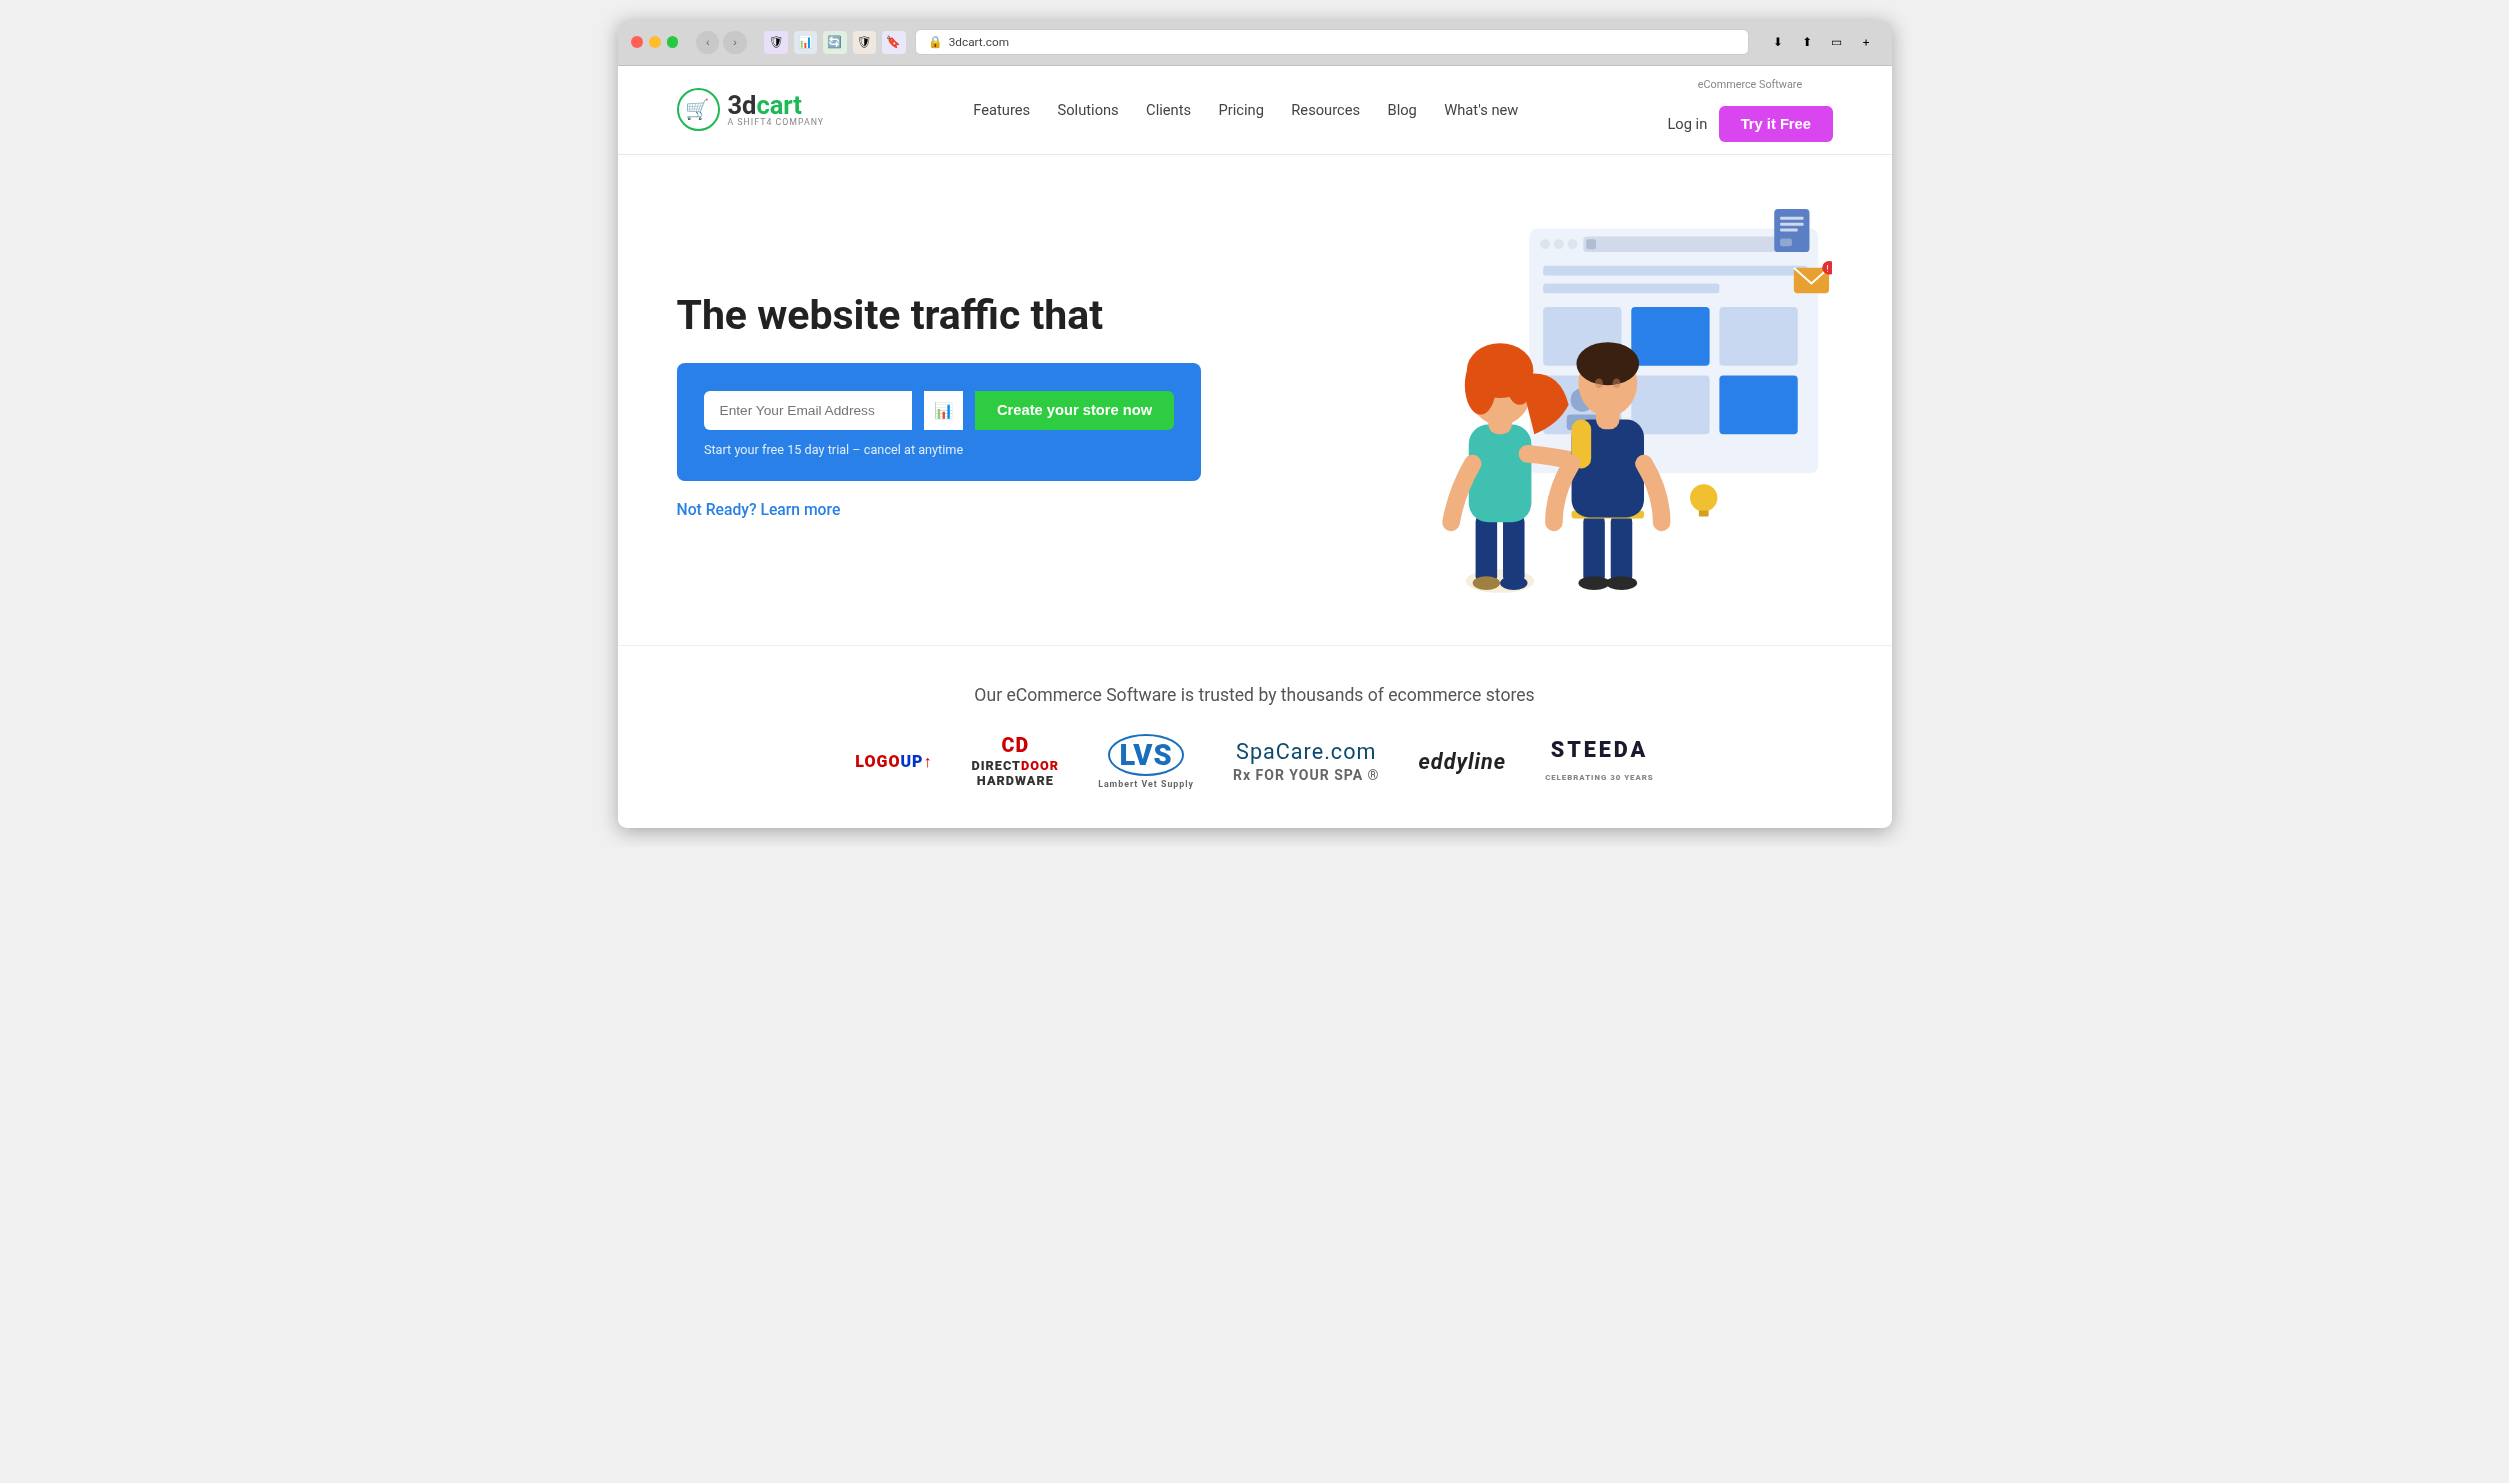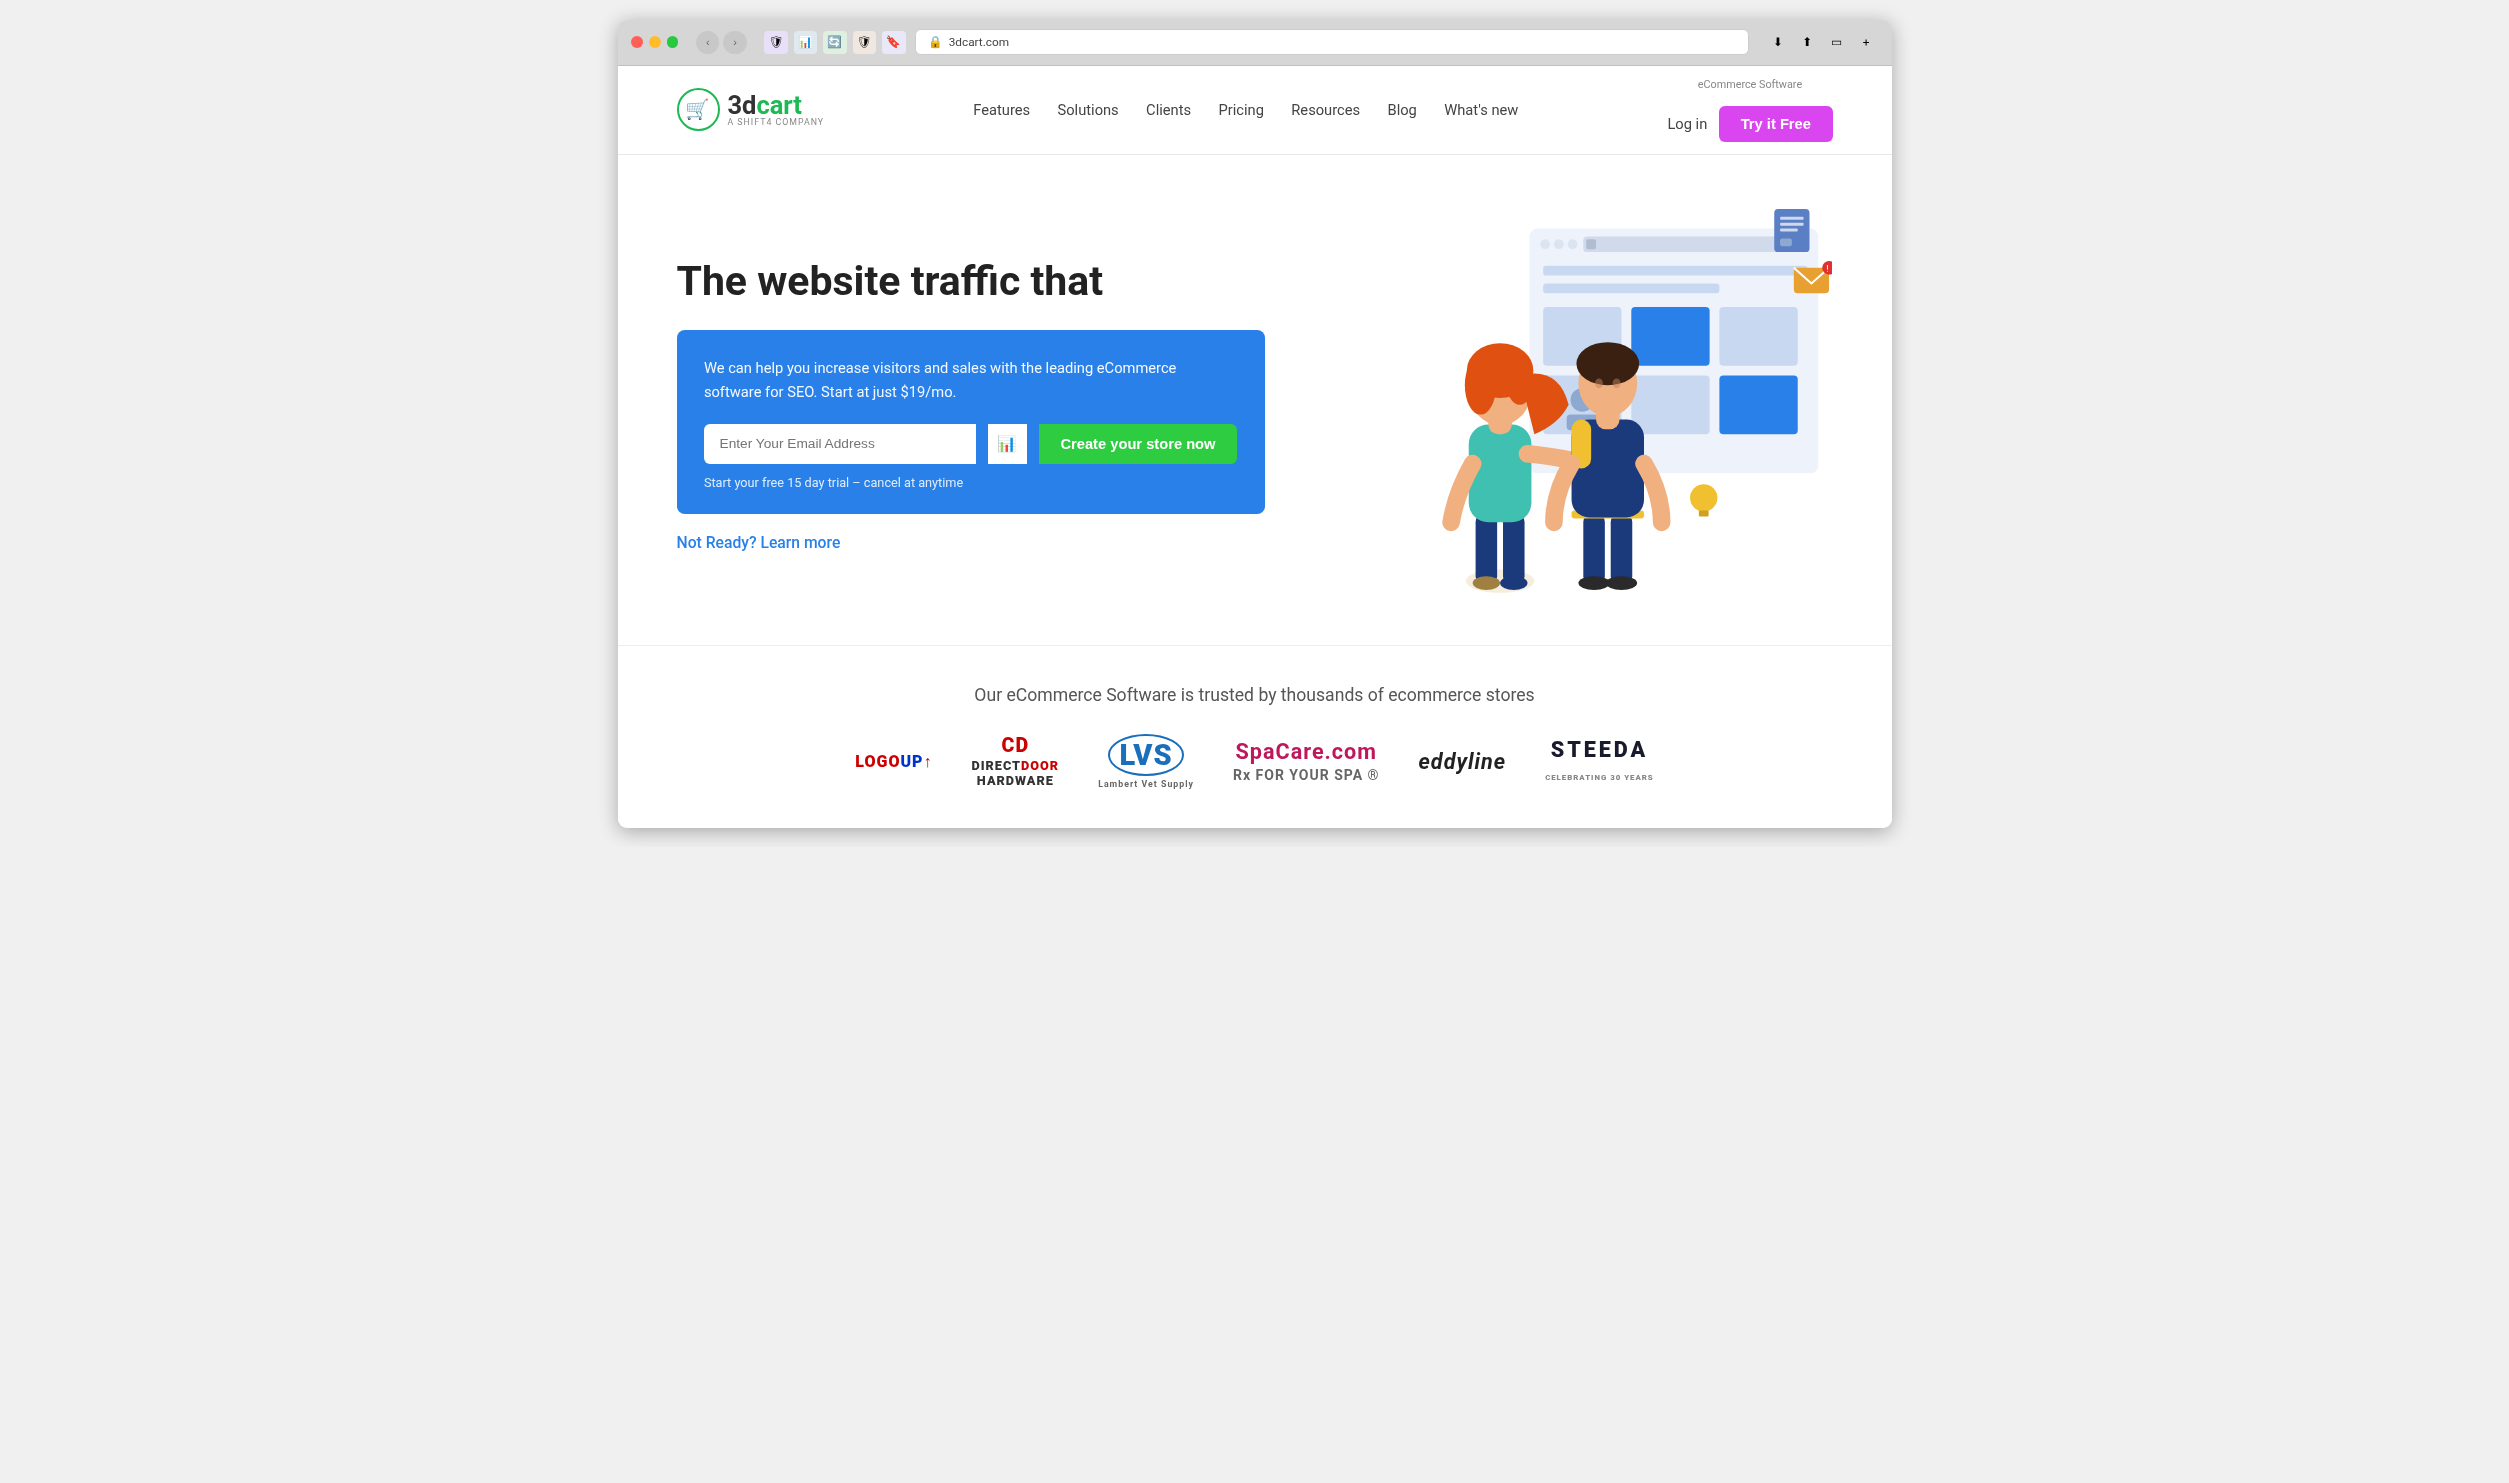--- a/index.html
+++ b/index.html
@@ -259,21 +259,20 @@
         </div>
       </div>
     </header>
 
     <section class="hero">
       <div class="hero-left">
         <h1 class="hero-title">
           <span>The website traffic that</span><br>
         </h1>
         <div class="hero-box">
-          <p class="hero-desc">We can help you increase visitors and sales with the leading eCommerce software for SEO. Start at just $19/mo.</p>
           <div class="email-form">
             <input class="email-input" type="email" placeholder="Enter Your Email Address" style="">
             <div class="email-icon-wrapper">
               <span class="email-icon">📊</span>
             </div>
             <button class="create-store-btn">Create your store now</button>
           </div>
           <p class="trial-text">Start your free 15 day trial – cancel at anytime</p>
         </div>
         <a class="learn-more-link">Not Ready? Learn more</a>
@@ -380,21 +379,21 @@
         <div class="brand-logo logo-directdoor">
           <span style="font-size:19.6px; color:#cc0000; font-weight:900;">CD</span><br>
           DIRECT<span style="color:#cc0000">DOOR</span><br>
           HARDWARE
         </div>
         <div class="brand-logo">
           <span style="font-size:29px; font-weight:900; color:#1a6fbc; border:2.9px solid #1a6fbc; border-radius:50%; padding:2px 9.8px; display:inline-block;">LVS</span>
           <div style="font-size:8.8px; color:#666; margin-top:2.9px;">Lambert Vet Supply</div>
         </div>
         <div class="brand-logo logo-spacare">
-          <span style="font-size:21.6px; font-weight:700; color:#be185d;">SpaCare.com</span><br>
+          <span style="font-size:21.6px; font-weight:400; color:#0c4a6e;">SpaCare.com</span><br>
           <span style="font-size:14px; color:#666;">Rx FOR YOUR SPA ®</span>
         </div>
         <div class="brand-logo logo-eddyline">
           <span style="font-size:21.6px; font-style:italic; font-weight:700; color:#222;">eddyline</span>
         </div>
         <div class="brand-logo logo-steeda">
           <span style="font-size:21.6px; font-weight:900; color:#1a1a2e; letter-spacing:2.9px;">STEEDA</span><br>
           <span style="font-size:7.8px; color:#888; letter-spacing:1px;">CELEBRATING 30 YEARS</span>
         </div>
       </div>

